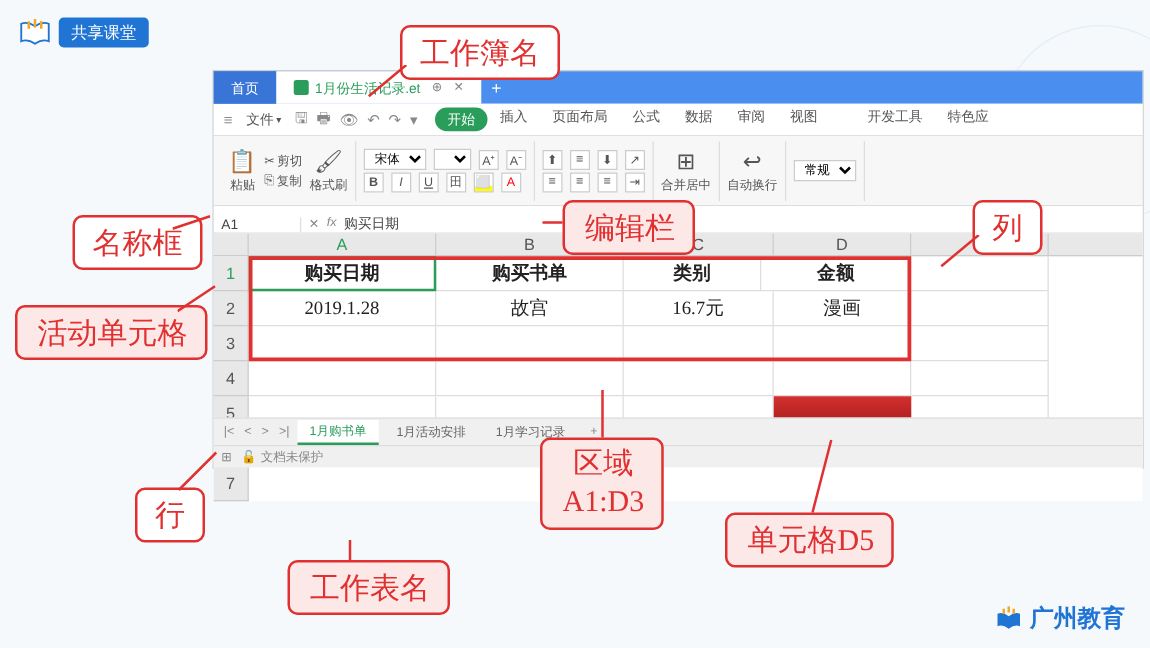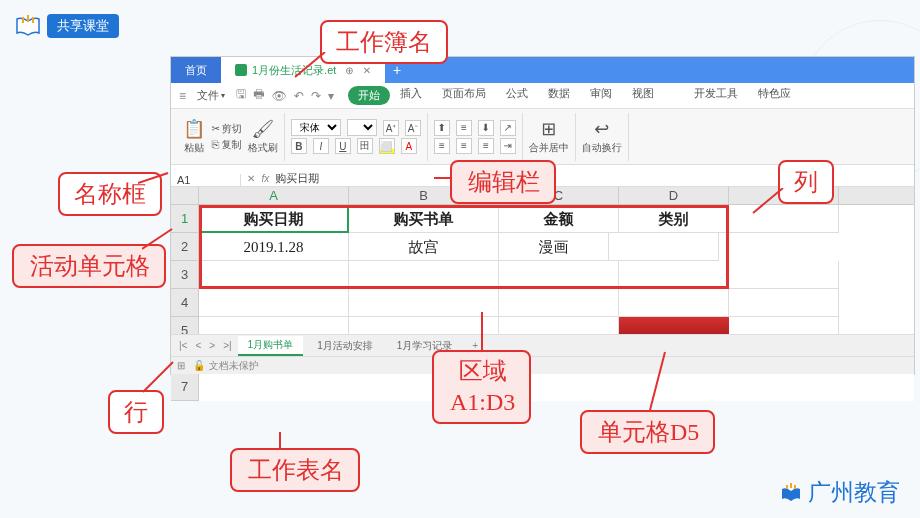--- a/index.html
+++ b/index.html
@@ -88,21 +88,21 @@
     
     
     .status-bar { position: absolute; bottom: 0; left: 0; right: 0; height: 18px; background: #f0f0f0; border-top: 1px solid #ddd; display: flex; align-items: center; font-size: 10px; color: #888; padding: 0 6px; gap: 8px; }
     
     
     .callout { position: absolute; z-index: 50; }
     .callout-box { border: 2px solid #e03030; border-radius: 8px; padding: 4px 14px; font-size: 24px; color: #e03030; background: #fff; font-family: "SimSun", serif; text-align: center; }
     .callout-box.pink { background: #fde8e8; padding-left: 16px; }
     
     
-    .bottom-logo { position: absolute; bottom: 10px; right: 20px; display: flex; align-items: center; gap: 6px; color: #2074d4; font-size: 23px; font-weight: 400; }
+    .bottom-logo { position: absolute; bottom: 10px; right: 20px; display: flex; align-items: center; gap: 6px; color: #2074d4; font-size: 19px; font-weight: 700; }
     .bottom-logo-icon { width: 22px; height: 20px; }
     .deco-right { position: absolute; top: 20px; right: -40px; width: 160px; height: 160px; border: 1px solid #cde; border-radius: 50%; opacity: 0.4; pointer-events: none; }
   </style>
 </head>
 <body>
 
 <div class="deco-right"></div>
 
 <div class="top-logo">
   <svg class="logo-icon" viewBox="0 0 26 22">
@@ -211,20 +211,23 @@
           <span class="tb-big-icon">⊞</span>
           <span>合并居中</span>
         </div>
     </div>
     <div class="tb-group">
       <div class="tb-big">
           <span class="tb-big-icon">↩</span>
           <span>自动换行</span>
         </div>
     </div>
+    <div class="tb-group">
+      <select class="font-select" style="width:50px"><option>常规</option></select>
+    </div>
   </div>
 
   <div class="formula-row">
     <div class="name-box">A1</div>
     <div class="fx-area">
       <span class="fx-icon">✕</span>
       <span class="fx-label">fx</span>
       <span class="fx-value">购买日期</span>
     </div>
   </div>
@@ -245,27 +248,28 @@
         <div class="row-h">3</div>
         <div class="row-h">4</div>
         <div class="row-h">5</div>
         <div class="row-h">6</div>
         <div class="row-h">7</div>
       </div>
       <div class="cells">
         <div class="cell-row">
           <div class="cell cA header-cell">购买日期</div>
           <div class="cell cB header-cell">购买书单</div>
+          <div class="cell cD header-cell">类别</div>
           <div class="cell cC header-cell">金额</div>
-          <div class="cell cD header-cell">类别</div>
           <div class="cell cE"></div>
         </div>
         <div class="cell-row">
           <div class="cell cA">2019.1.28</div>
           <div class="cell cB">故宫</div>
+          <div class="cell cC">16.7元</div>
           <div class="cell cD">漫画</div>
           <div class="cell cE"></div>
         </div>
         <div class="cell-row">
             <div class="cell cA"></div>
             <div class="cell cB"></div>
             <div class="cell cC"></div>
             <div class="cell cD"></div>
             <div class="cell cE"></div>
           </div>

